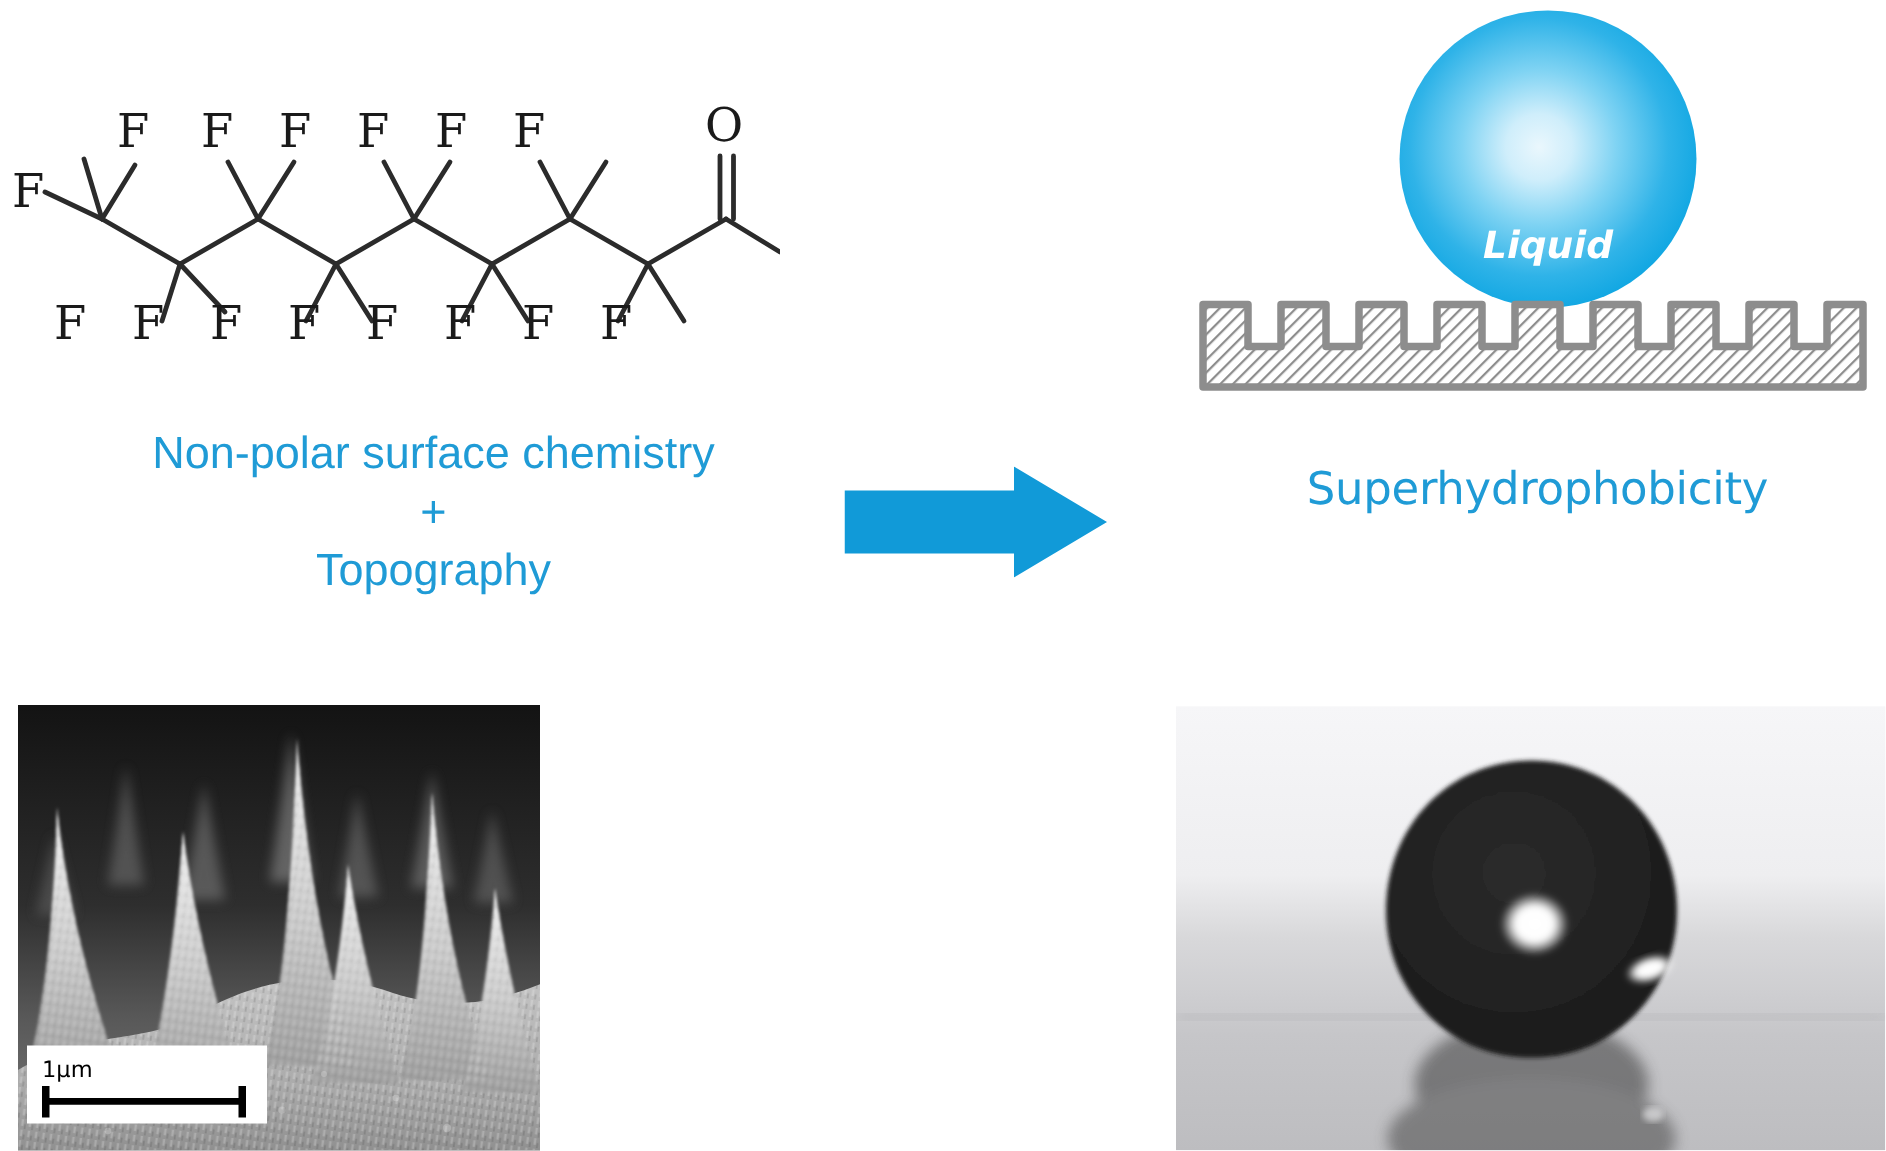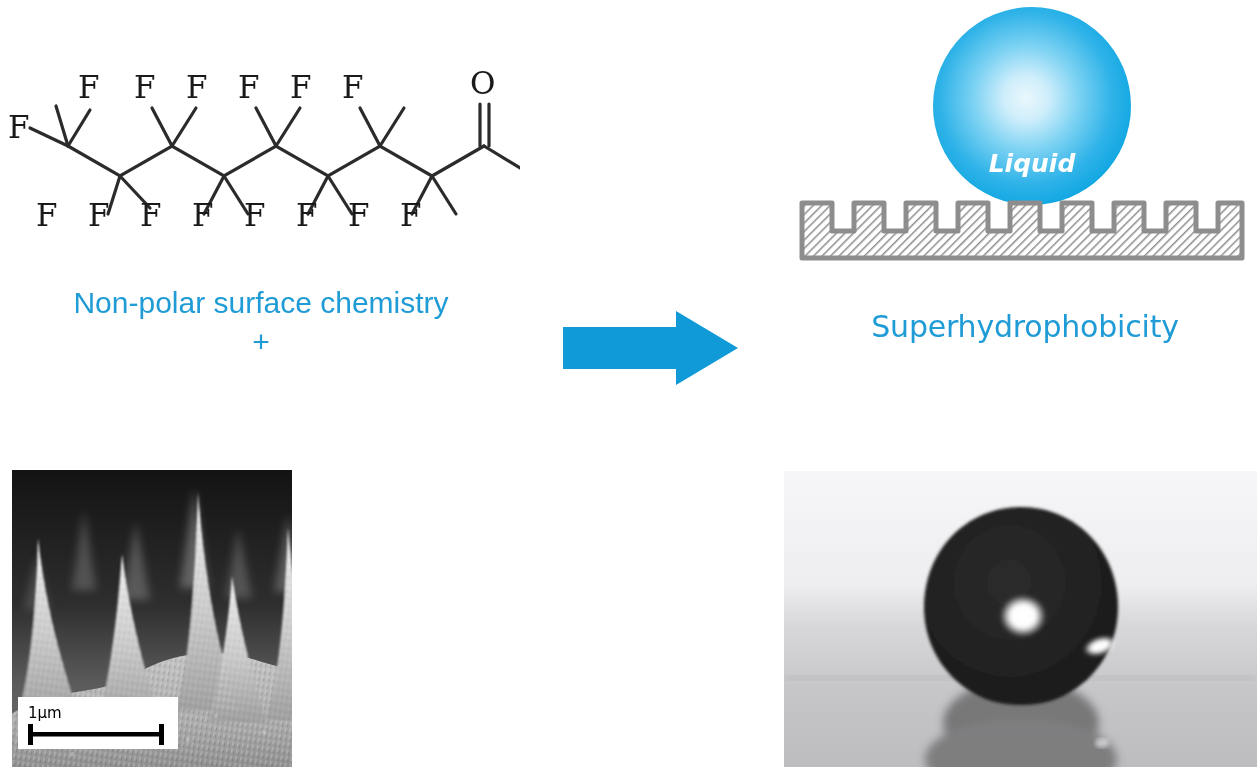--- a/index.html
+++ b/index.html
@@ -11,39 +11,40 @@
 
   
   #molecule{left:0px;top:18px;width:520px;height:210px;}
   #molecule svg{display:block;}
 
   
   #left-caption{
     left:0px;top:283px;width:522px;text-align:center;
     color:#1f9bd6;font-size:30px;line-height:39px;
     font-family:"Liberation Sans", sans-serif;
+    padding-left:28px;
   }
   #left-caption .ln{display:block;white-space:nowrap;}
 
   
   #arrow{left:563px;top:311px;width:175px;height:74px;}
 
   
   #right-caption{
     left:790px;top:308px;width:470px;text-align:center;
     color:#1f9bd6;font-size:30px;line-height:38px;
     font-family:"DejaVu Sans", sans-serif;
     letter-spacing:-0.2px;
   }
 
   
   #schematic{left:780px;top:0px;width:470px;height:270px;font-style:italic;}
 
   
-  #sem{left:12px;top:470px;width:280px;height:297px;overflow:hidden;background:#2a2a2a;}
+  #sem{left:12px;top:470px;width:348px;height:297px;overflow:hidden;background:#2a2a2a;}
   #sem svg{display:block;}
 
   
   #contact-angle{left:784px;top:471px;width:473px;height:296px;overflow:hidden;background:#f4f4f6;}
   #contact-angle svg{display:block;}
 </style>
 </head>
 <body>
 
 <div class="abs" id="molecule">
@@ -108,20 +109,21 @@
 
       <text x="470" y="76">O</text>
       <text x="455" y="168" transform="translate(70,0)">OH</text>
     </g>
   </svg>
 </div>
 
 <div class="abs" id="left-caption">
   <span class="ln">Non-polar surface chemistry</span>
   <span class="ln">+</span>
+  <span class="ln">Topography</span>
 </div>
 
 <div class="abs" id="arrow">
   <svg width="175" height="74" viewBox="0 0 175 74" xmlns="http://www.w3.org/2000/svg">
     <polygon points="0,16 113,16 113,0 175,37 113,74 113,58 0,58" fill="#119ad8"></polygon>
   </svg>
 </div>
 
 <div class="abs" id="right-caption">
   <span>Superhydrophobicity</span>

